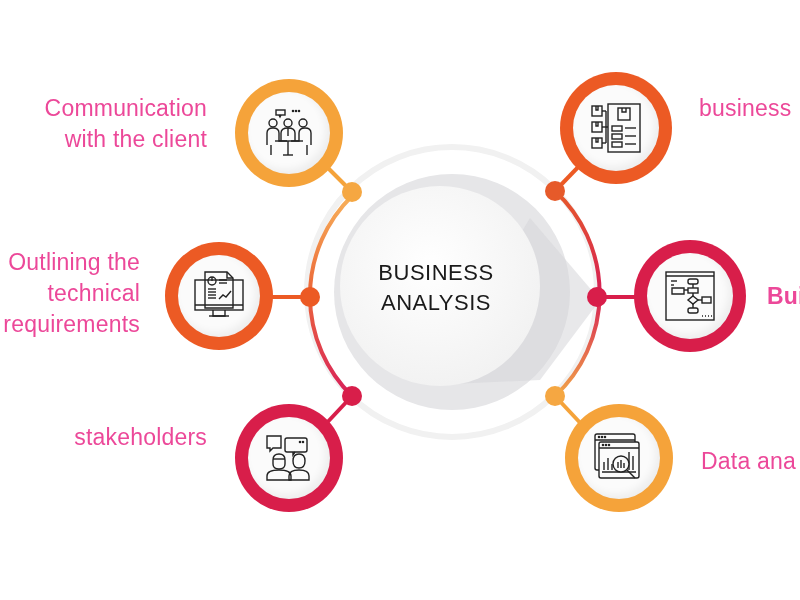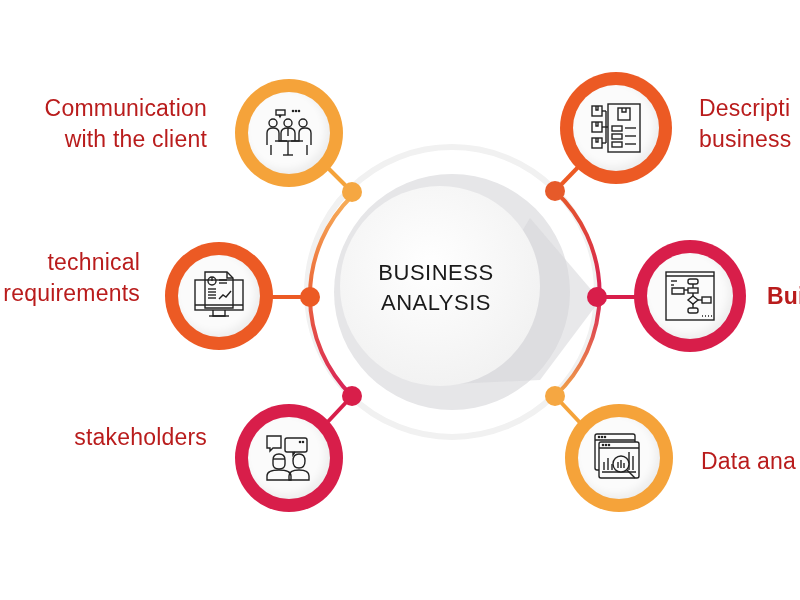--- a/index.html
+++ b/index.html
@@ -1,19 +1,19 @@
 <!DOCTYPE html>
 <html><head>
 <meta charset="utf-8">
 <style>
   html, body { margin:0; padding:0; }
   body { width:800px; height:600px; background:#ffffff; position:relative; overflow:hidden;
          font-family:"Liberation Sans", "DejaVu Sans", sans-serif; }
   svg.diagram { position:absolute; left:0; top:0; width:800px; height:600px; }
-  .label { position:absolute; font-size:23px; line-height:31px; color:#b91c1c; white-space:nowrap; font-weight:normal; letter-spacing:0.2px; }
+  .label { position:absolute; font-size:23px; line-height:31px; color:#ec4899; white-space:nowrap; font-weight:normal; letter-spacing:0.2px; }
   .label.left { text-align:right; }
   .label.right { text-align:left; }
   .center-text { position:absolute; left:368px; top:258px; width:136px; text-align:center;
                  font-size:22px; line-height:30px; color:#1a1a1a; letter-spacing:0.5px; }
   .node { position:absolute; border-radius:50%; box-sizing:border-box; }
   .node .inner { position:absolute; left:13px; top:13px; right:13px; bottom:13px; border-radius:50%;
                  background:#fbfbfb; box-shadow: inset -4px -4px 8px rgba(0,0,0,0.06); display:flex; align-items:center; justify-content:center; }
   .node svg { width:56px; height:56px; }
 </style>
 </head>
@@ -109,20 +109,21 @@
         <path d="M28 15 h8"></path>
       <path d="M17 21 h8"></path>
         <path d="M17 24 h8"></path>
         <path d="M17 27 h8"></path>
         <path d="M17 30 h8"></path>
       <path d="M28 31 l4 -4 l3 2 l5 -6"></path>
     </svg>
   </div>
 </div>
 <div class="label left" style="right:660px;top:247px;">
+  <div>Outlining the</div>
   <div>technical</div>
   <div>requirements</div>
 </div>
 
 <div class="node" style="left:235px;top:404px;width:108px;height:108px;background:#d81e4a;">
   <div class="inner">
     <svg viewBox="0 0 56 56" fill="none" stroke="#222" stroke-width="1.4">
       <path d="M6 6 h14 v12 h-8 l-3 3 v-3 h-3 z"></path>
       <rect x="24" y="8" width="22" height="14" rx="2"></rect>
         <path d="M34 22 l-2 3 v-3"></path>
@@ -160,21 +161,20 @@
       <rect x="24" y="26" width="10" height="5"></rect>
         <path d="M37 28 h11"></path>
       <rect x="24" y="34" width="10" height="5"></rect>
         <path d="M37 36 h11"></path>
       <rect x="24" y="42" width="10" height="5"></rect>
         <path d="M37 44 h11"></path>
     </svg>
   </div>
 </div>
 <div class="label right" style="left:699px;top:93px;">
-  <div>Descripti</div>
   <div>business</div>
 </div>
 
 <div class="node" style="left:634px;top:240px;width:112px;height:112px;background:#d81e4a;">
   <div class="inner">
     <svg viewBox="0 0 56 56" fill="none" stroke="#222" stroke-width="1.4">
       <rect x="4" y="4" width="48" height="48"></rect>
         <path d="M4 8 h48"></path>
       <path d="M9 13 h6"></path>
         <path d="M9 17 h3"></path>

